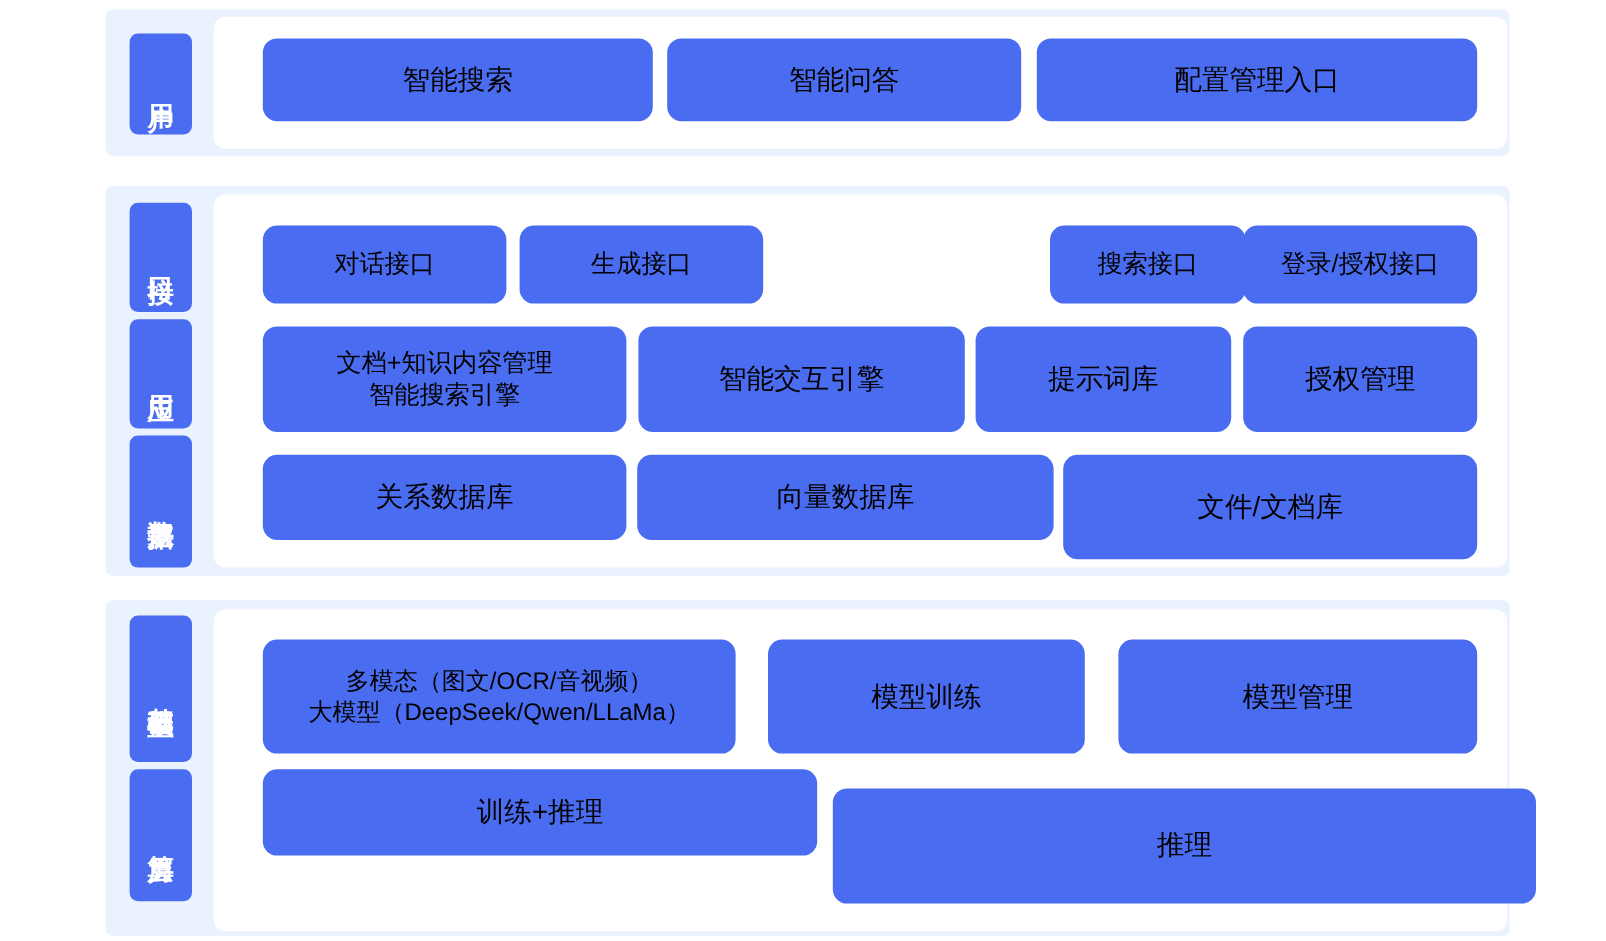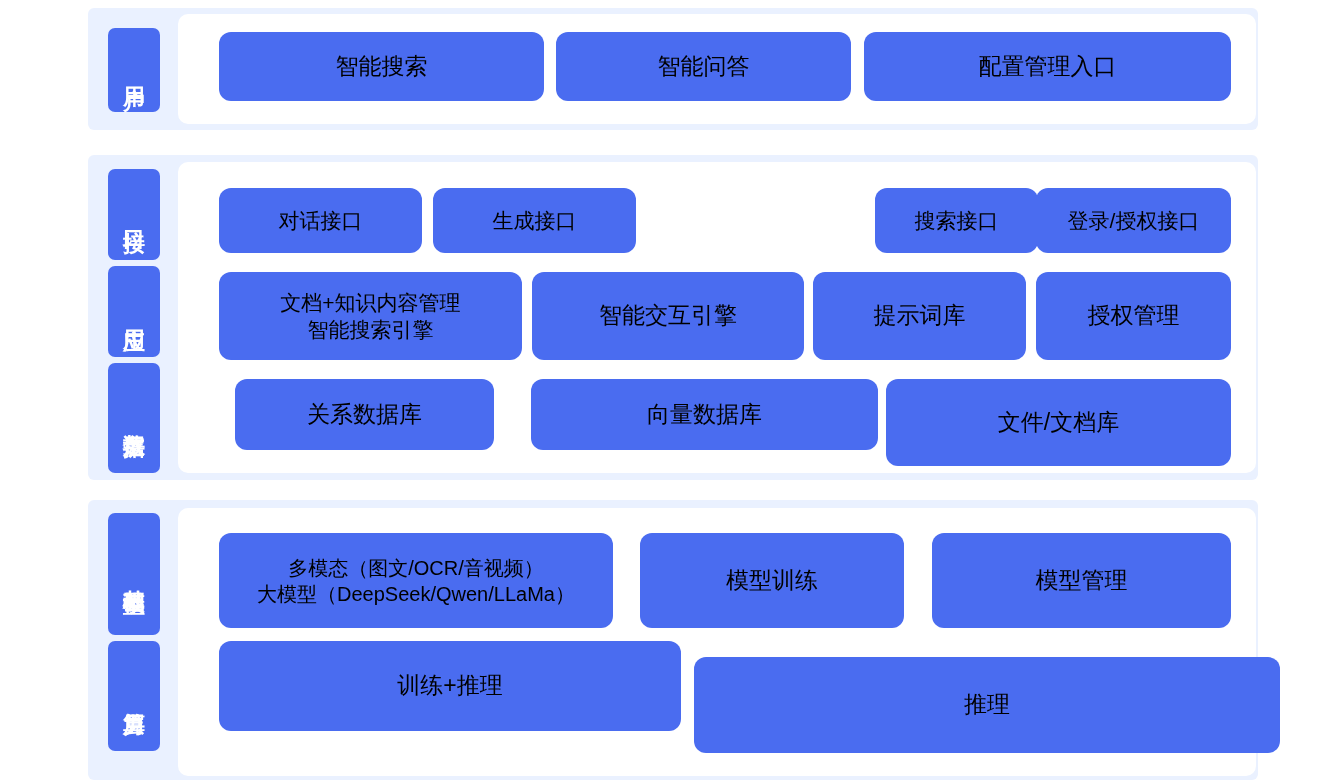--- a/index.html
+++ b/index.html
@@ -95,31 +95,31 @@
   <div class="card small" style="left:433px; top:188px; width:203px; height:65px;">生成接口</div>
   <div class="card small" style="left:863px; top:188px; width:163px; height:65px;margin-left:12px;">搜索接口</div>
   <div class="card small" style="left:1036px; top:188px; width:195px; height:65px;">登录/授权接口</div>
 
   <div class="card small" style="left:219px; top:272px; width:303px; height:88px;">文档+知识内容管理
 智能搜索引擎</div>
   <div class="card" style="left:532px; top:272px; width:272px; height:88px;">智能交互引擎</div>
   <div class="card" style="left:813px; top:272px; width:213px; height:88px;">提示词库</div>
   <div class="card" style="left:1036px; top:272px; width:195px; height:88px;">授权管理</div>
 
-  <div class="card" style="left:219px; top:379px; width:259px; height:71px;margin-left:16px;">关系数据库</div>
+  <div class="card" style="left:219px; top:379px; width:303px; height:71px;">关系数据库</div>
   <div class="card" style="left:531px; top:379px; width:347px; height:71px;">向量数据库</div>
   <div class="card" style="left:886px; top:379px; width:345px; height:87px;">文件/文档库</div>
 
   <div class="band" style="left:88px; top:500px; width:1170px; height:280px;"></div>
   <div class="panel" style="left:178px; top:508px; width:1078px; height:268px;"></div>
 
   <div class="vlabel" style="left:108px; top:513px; width:52px; height:122px;">基础模型</div>
   <div class="vlabel" style="left:108px; top:641px; width:52px; height:110px;">算力层</div>
 
   <div class="card tiny" style="left:219px; top:533px; width:394px; height:95px;">多模态（图文/OCR/音视频）
 大模型（DeepSeek/Qwen/LLaMa）</div>
   <div class="card" style="left:640px; top:533px; width:264px; height:95px;">模型训练</div>
   <div class="card" style="left:932px; top:533px; width:299px; height:95px;">模型管理</div>
 
-  <div class="card" style="left:219px; top:641px; width:462px; height:90px;">训练+推理</div>
+  <div class="card" style="left:219px; top:641px; width:462px; height:72px;">训练+推理</div>
   <div class="card" style="left:694px; top:657px; width:586px; height:96px;">推理</div>
 
 </div>
 
 </body></html>

